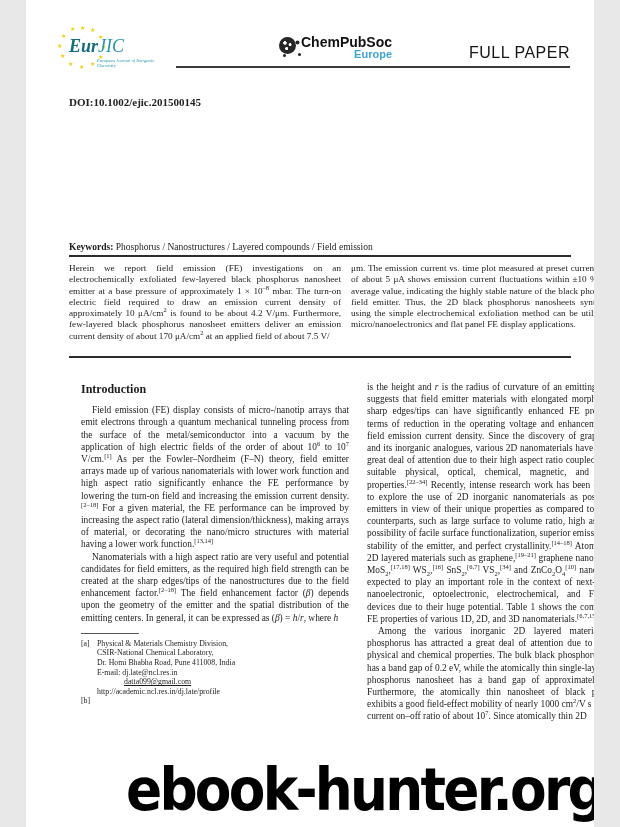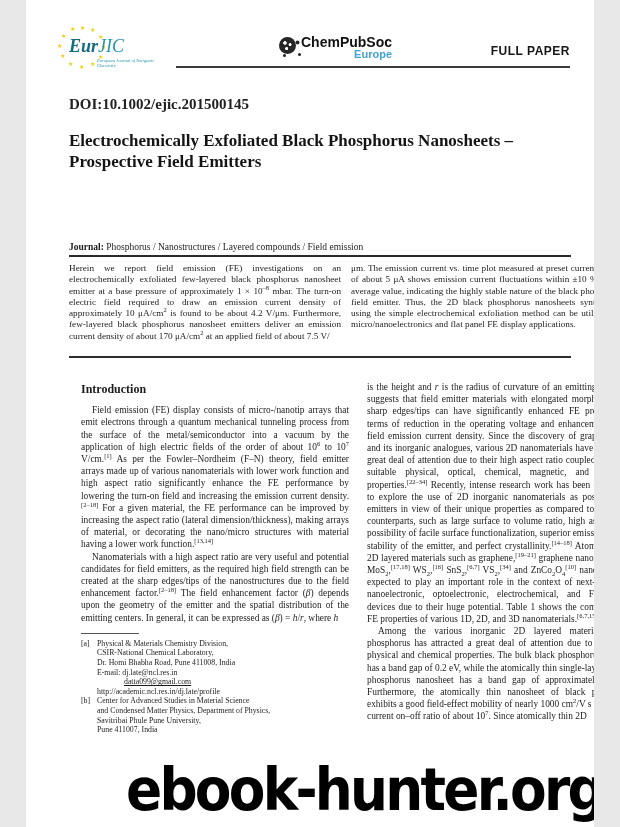--- a/index.html
+++ b/index.html
@@ -33,24 +33,24 @@
     font-family:"Liberation Sans", sans-serif;}
   .soc-icon{width:17px;height:17px;border-radius:50%;margin-top:1px;
     background:radial-gradient(circle at 35% 35%, #ffffff 0 1.5px, transparent 2px),
                radial-gradient(circle at 65% 45%, #ffffff 0 1.2px, transparent 1.8px),
                radial-gradient(circle at 45% 68%, #ffffff 0 1.2px, transparent 1.8px),
                #262626;
     box-shadow:10px -3px 0 -6.5px #262626, -3px 10px 0 -7px #262626, 12px 9px 0 -7px #262626;}
   .soc-name{font-size:14px;font-weight:bold;color:#111;line-height:12px;}
   .soc-europe{font-size:11px;font-weight:bold;color:#41a3d6;text-align:right;line-height:12px;}
   .article-type{position:absolute;right:24px;top:44px;font-family:"Liberation Sans", sans-serif;
-    font-size:12px;font-weight:bold;letter-spacing:.5px;color:#161616;}
+    font-size:16px;font-weight:normal;letter-spacing:.5px;color:#161616;}
   .header-rule{position:absolute;left:150px;right:24px;top:66px;height:1.5px;background:#3a3a3a;}
   
-  .doi{position:absolute;left:43px;top:96px;font-size:15px;font-weight:bold;color:#222;}
+  .doi{position:absolute;left:43px;top:96px;font-size:11px;font-weight:bold;color:#222;}
   .title{position:absolute;left:43px;top:130px;width:460px;font-size:17px;font-weight:bold;
     line-height:21px;color:#141414;}
   .authors{position:absolute;left:43px;top:189px;font-size:12.5px;font-weight:bold;line-height:16px;}
   .authors sup{font-size:8px;}
   .keywords{position:absolute;left:43px;top:242px;font-size:9.5px;}
   .kw-label{font-weight:bold;}
   .rule-a{position:absolute;left:43px;right:23px;top:255px;height:1.6px;background:#2c2c2c;}
   .abstract{position:absolute;left:43px;top:263px;width:554px;display:flex;gap:10px;
     font-size:9.2px;line-height:11.3px;text-align:justify;}
   .abstract .col{width:272px;}
@@ -113,25 +113,24 @@
     <span>
       <div class="soc-name">ChemPubSoc</div>
       <div class="soc-europe">Europe</div>
     </span>
   </div>
 
   <div class="article-type">FULL PAPER</div>
   <div class="header-rule"></div>
 
   <div class="doi">DOI:10.1002/ejic.201500145</div>
-  <h1 class="title" style="margin:0;">Electrochemically Exfoliated Black Phosphorus Nanosheets – Prospective Field Emitters</h1>
 
 
   <div class="keywords">
-    <span class="kw-label">Journal:</span>
+    <span class="kw-label">Keywords:</span>
     <span>Phosphorus / Nanostructures / Layered compounds / Field emission</span>
   </div>
   <div class="rule-a"></div>
 
   <div class="abstract">
     <div class="col">Herein we report field emission (FE) investigations on an electrochemically exfoliated few-layered black phosphorus nanosheet emitter at a base pressure of approximately 1 × 10<sup>–</sup><sup>8</sup> mbar. The turn-on electric field required to draw an emission current density of approximately 10 μA/cm<sup>2</sup> is found to be about 4.2 V/μm. Furthermore, few-layered black phosphorus nanosheet emitters deliver an emission current density of about 170 μA/cm<sup>2</sup> at an applied field of about 7.5 V/</div>
     <div class="col">μm. The emission current vs. time plot measured at preset current values of about 5 μA shows emission current fluctuations within ±10 % of the average value, indicating the highly stable nature of the black phosphorus field emitter. Thus, the 2D black phosphorus nanosheets synthesized using the simple electrochemical exfoliation method can be utilized for micro/nanoelectronics and flat panel FE display applications.</div>
   </div>
   <div class="rule-b"></div>
 
@@ -149,26 +148,20 @@
             <div>Physical &amp; Materials Chemistry Division,</div>
             <div>CSIR-National Chemical Laboratory,</div>
             <div>Dr. Homi Bhabha Road, Pune 411008, India</div>
             <div>E-mail: dj.late@ncl.res.in</div>
             <div class="fn-ind">datta099@gmail.com</div>
             <div>http://academic.ncl.res.in/dj.late/profile</div>
           </span>
         </div>
         <div class="fn">
           <span class="fn-label">[b]</span>
-          <span>
-            <div>Center for Advanced Studies in Material Science</div>
-            <div>and Condensed Matter Physics, Department of Physics,</div>
-            <div>Savitribai Phule Pune University,</div>
-            <div>Pune 411007, India</div>
-          </span>
         </div>
       </div>
     </div>
 
     <div class="col-r">
       <p>is the height and <i>r</i> is the radius of curvature of an emitting site. This suggests that field emitter materials with elongated morphology and sharp edges/tips can have significantly enhanced FE properties in terms of reduction in the operating voltage and enhancement of the field emission current density. Since the discovery of graphene<sup>[19–21]</sup> and its inorganic analogues, various 2D nanomaterials have attracted a great deal of attention due to their high aspect ratio coupled with their suitable physical, optical, chemical, magnetic, and electronic properties.<sup>[22–34]</sup> Recently, intense research work has been carried out to explore the use of 2D inorganic nanomaterials as possible field emitters in view of their unique properties as compared to their bulk counterparts, such as large surface to volume ratio, high aspect ratio, possibility of facile surface functionalization, superior emission current stability of the emitter, and perfect crystallinity.<sup>[14–18]</sup> Atomically thin 2D layered materials such as graphene,<sup>[19–21]</sup> graphene nanoribbons,<sup>[15]</sup> MoS<sub>2</sub>,<sup>[17,18]</sup> WS<sub>2</sub>,<sup>[16]</sup> SnS<sub>2</sub>,<sup>[6,7]</sup> VS<sub>2</sub>,<sup>[34]</sup> and ZnCo<sub>2</sub>O<sub>4</sub><sup>[10]</sup> nanosheets are expected to play an important role in the context of next-generation nanoelectronic, optoelectronic, electrochemical, and FE display devices due to their huge potential. Table 1 shows the comparison of FE properties of various 1D, 2D, and 3D nanomaterials.<sup>[6,7,15–18,35–37]</sup></p>
       <p class="indent">Among the various inorganic 2D layered materials, black phosphorus has attracted a great deal of attention due to its unique physical and chemical properties. The bulk black phosphorus material has a band gap of 0.2 eV, while the atomically thin single-layered black phosphorus nanosheet has a band gap of approximately 2.2 eV. Furthermore, the atomically thin nanosheet of black phosphorus exhibits a good field-effect mobility of nearly 1000 cm<sup>2</sup>/V s and a good current on–off ratio of about 10<sup>7</sup>. Since atomically thin 2D</p>
     </div>
   </div>
 

